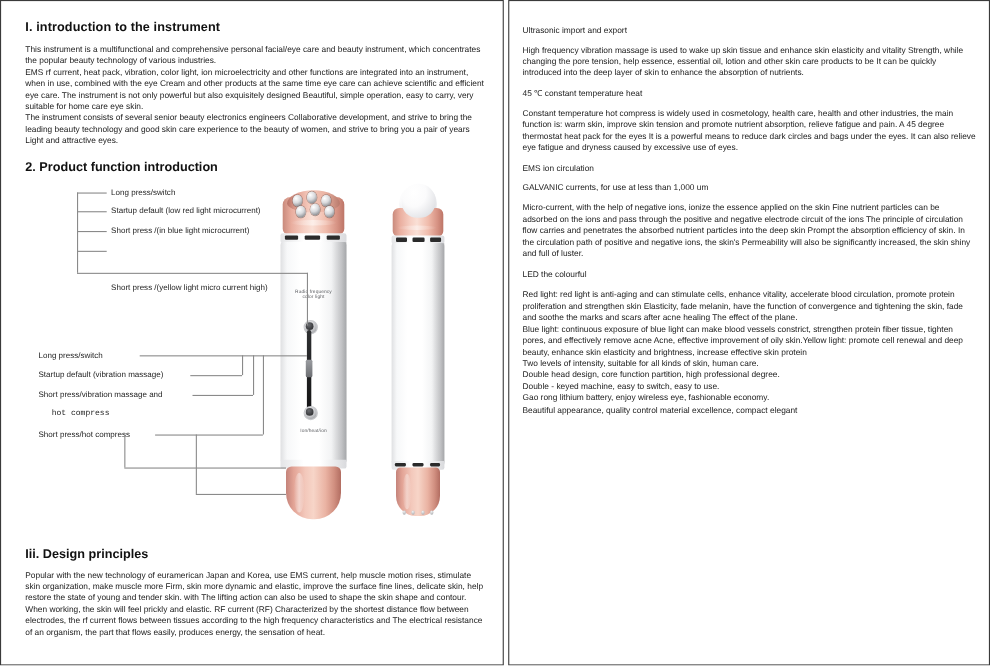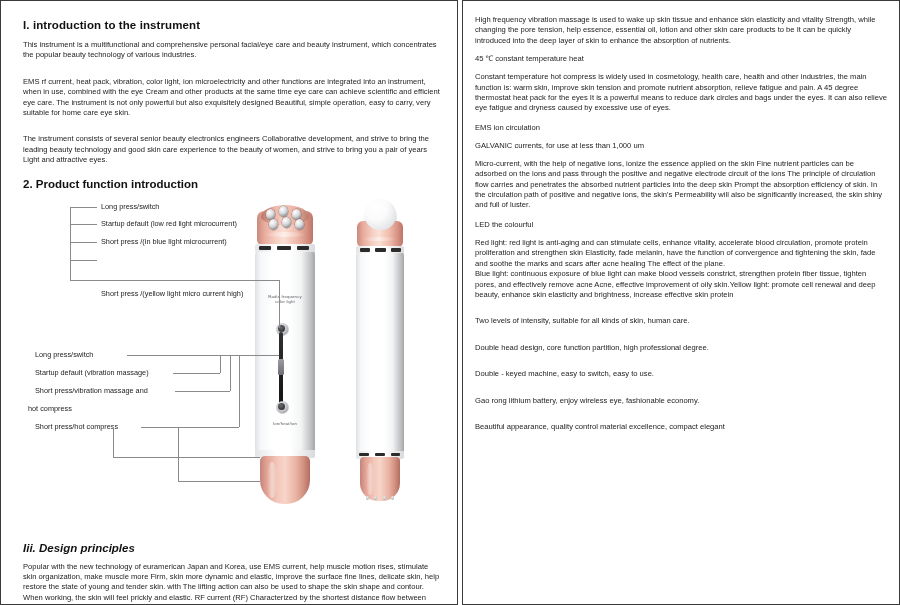--- a/index.html
+++ b/index.html
@@ -57,21 +57,21 @@
     margin: 12px 0 6px 0;
     color: #111;
   }
   p.body {
     font-size: 7.6px;
     line-height: 10.4px;
     margin: 0 0 0 0;
     color: #1c1c1c;
     text-align: left;
   }
-  p.body + p.body { margin-top: 16px; }
+  p.body + p.body { margin-top: 0; }
   p.gap { margin-top: 8px; }
 
   .sec-title {
     font-size: 7.6px;
     line-height: 10.4px;
     color: #1c1c1c;
   }
 
   
   .figure {
@@ -290,45 +290,46 @@
         <div class="leader v" style="left:256px;top:84px;height:48px;"></div>
 
         <div class="callout" style="left:78px;top:6px;">Long press/switch</div>
         <div class="callout" style="left:78px;top:23px;">Startup default (low red light microcurrent)</div>
         <div class="callout" style="left:78px;top:41px;">Short press /(in blue light microcurrent)</div>
         <div class="callout" style="left:78px;top:59px;margin-top:34px;">Short press /(yellow light micro current high)</div>
 
         <div class="callout" style="left:12px;top:154px;">Long press/switch</div>
         <div class="callout" style="left:12px;top:172px;">Startup default (vibration massage)</div>
         <div class="callout" style="left:12px;top:190px;">Short press/vibration massage and</div>
-        <div class="callout" style="left:5px;top:208px;">hot compress</div>
+        <div class="callout" style="left:24px;top:208px;font-family:Liberation Mono, monospace;">hot compress</div>
         <div class="callout" style="left:12px;top:226px;">Short press/hot compress</div>
 
         <div class="leader h" style="left:104px;top:159px;width:152px;"></div>
         <div class="leader h" style="left:150px;top:177px;width:47px;"></div>
         <div class="leader v" style="left:197px;top:159px;height:18px;"></div>
         <div class="leader h" style="left:152px;top:195px;width:55px;"></div>
         <div class="leader v" style="left:207px;top:159px;height:36px;"></div>
         <div class="leader h" style="left:118px;top:231px;width:98px;"></div>
         <div class="leader v" style="left:216px;top:159px;height:72px;"></div>
 
         <div class="leader v" style="left:155px;top:231px;height:54px;"></div>
         <div class="leader h" style="left:155px;top:285px;width:82px;"></div>
         <div class="leader v" style="left:90px;top:231px;height:30px;"></div>
         <div class="leader h" style="left:90px;top:261px;width:147px;"></div>
       </div>
 
-      <h2 class="heading-2" style="margin-top:16px;font-style:italic;">Iii. Design principles</h2>
+      <h2 class="heading-2" style="margin-top:4px;">Iii. Design principles</h2>
       <p class="body gap">Popular with the new technology of euramerican Japan and Korea, use EMS current, help muscle motion rises, stimulate skin organization, make muscle more Firm, skin more dynamic and elastic, improve the surface fine lines, delicate skin, help restore the state of young and tender skin. with The lifting action can also be used to shape the skin shape and contour. When working, the skin will feel prickly and elastic. RF current (RF) Characterized by the shortest distance flow between electrodes, the rf current flows between tissues according to the high frequency characteristics and The electrical resistance of an organism, the part that flows easily, produces energy, the sensation of heat.</p>
     </div>
   </div>
 
   <div class="page page-right">
     <div class="pad-right">
 
+      <p class="sec-title">Ultrasonic import and export</p>
       <p class="body">High frequency vibration massage is used to wake up skin tissue and enhance skin elasticity and vitality Strength, while changing the pore tension, help essence, essential oil, lotion and other skin care products to be It can be quickly introduced into the deep layer of skin to enhance the absorption of nutrients.</p>
 
       <p class="sec-title" style="margin-top:8px;">45 ℃ constant temperature heat</p>
       <p class="body">Constant temperature hot compress is widely used in cosmetology, health care, health and other industries, the main function is: warm skin, improve skin tension and promote nutrient absorption, relieve fatigue and pain. A 45 degree thermostat heat pack for the eyes It is a powerful means to reduce dark circles and bags under the eyes. It can also relieve eye fatigue and dryness caused by excessive use of eyes.</p>
 
       <p class="sec-title" style="margin-top:9px;">EMS ion circulation</p>
       <p class="sec-title">GALVANIC currents, for use at less than 1,000 um</p>
       <p class="body">Micro-current, with the help of negative ions, ionize the essence applied on the skin Fine nutrient particles can be adsorbed on the ions and pass through the positive and negative electrode circuit of the ions The principle of circulation flow carries and penetrates the absorbed nutrient particles into the deep skin Prompt the absorption efficiency of skin. In the circulation path of positive and negative ions, the skin's Permeability will also be significantly increased, the skin shiny and full of luster.</p>
 
       <p class="sec-title" style="margin-top:9px;">LED the colourful</p>

